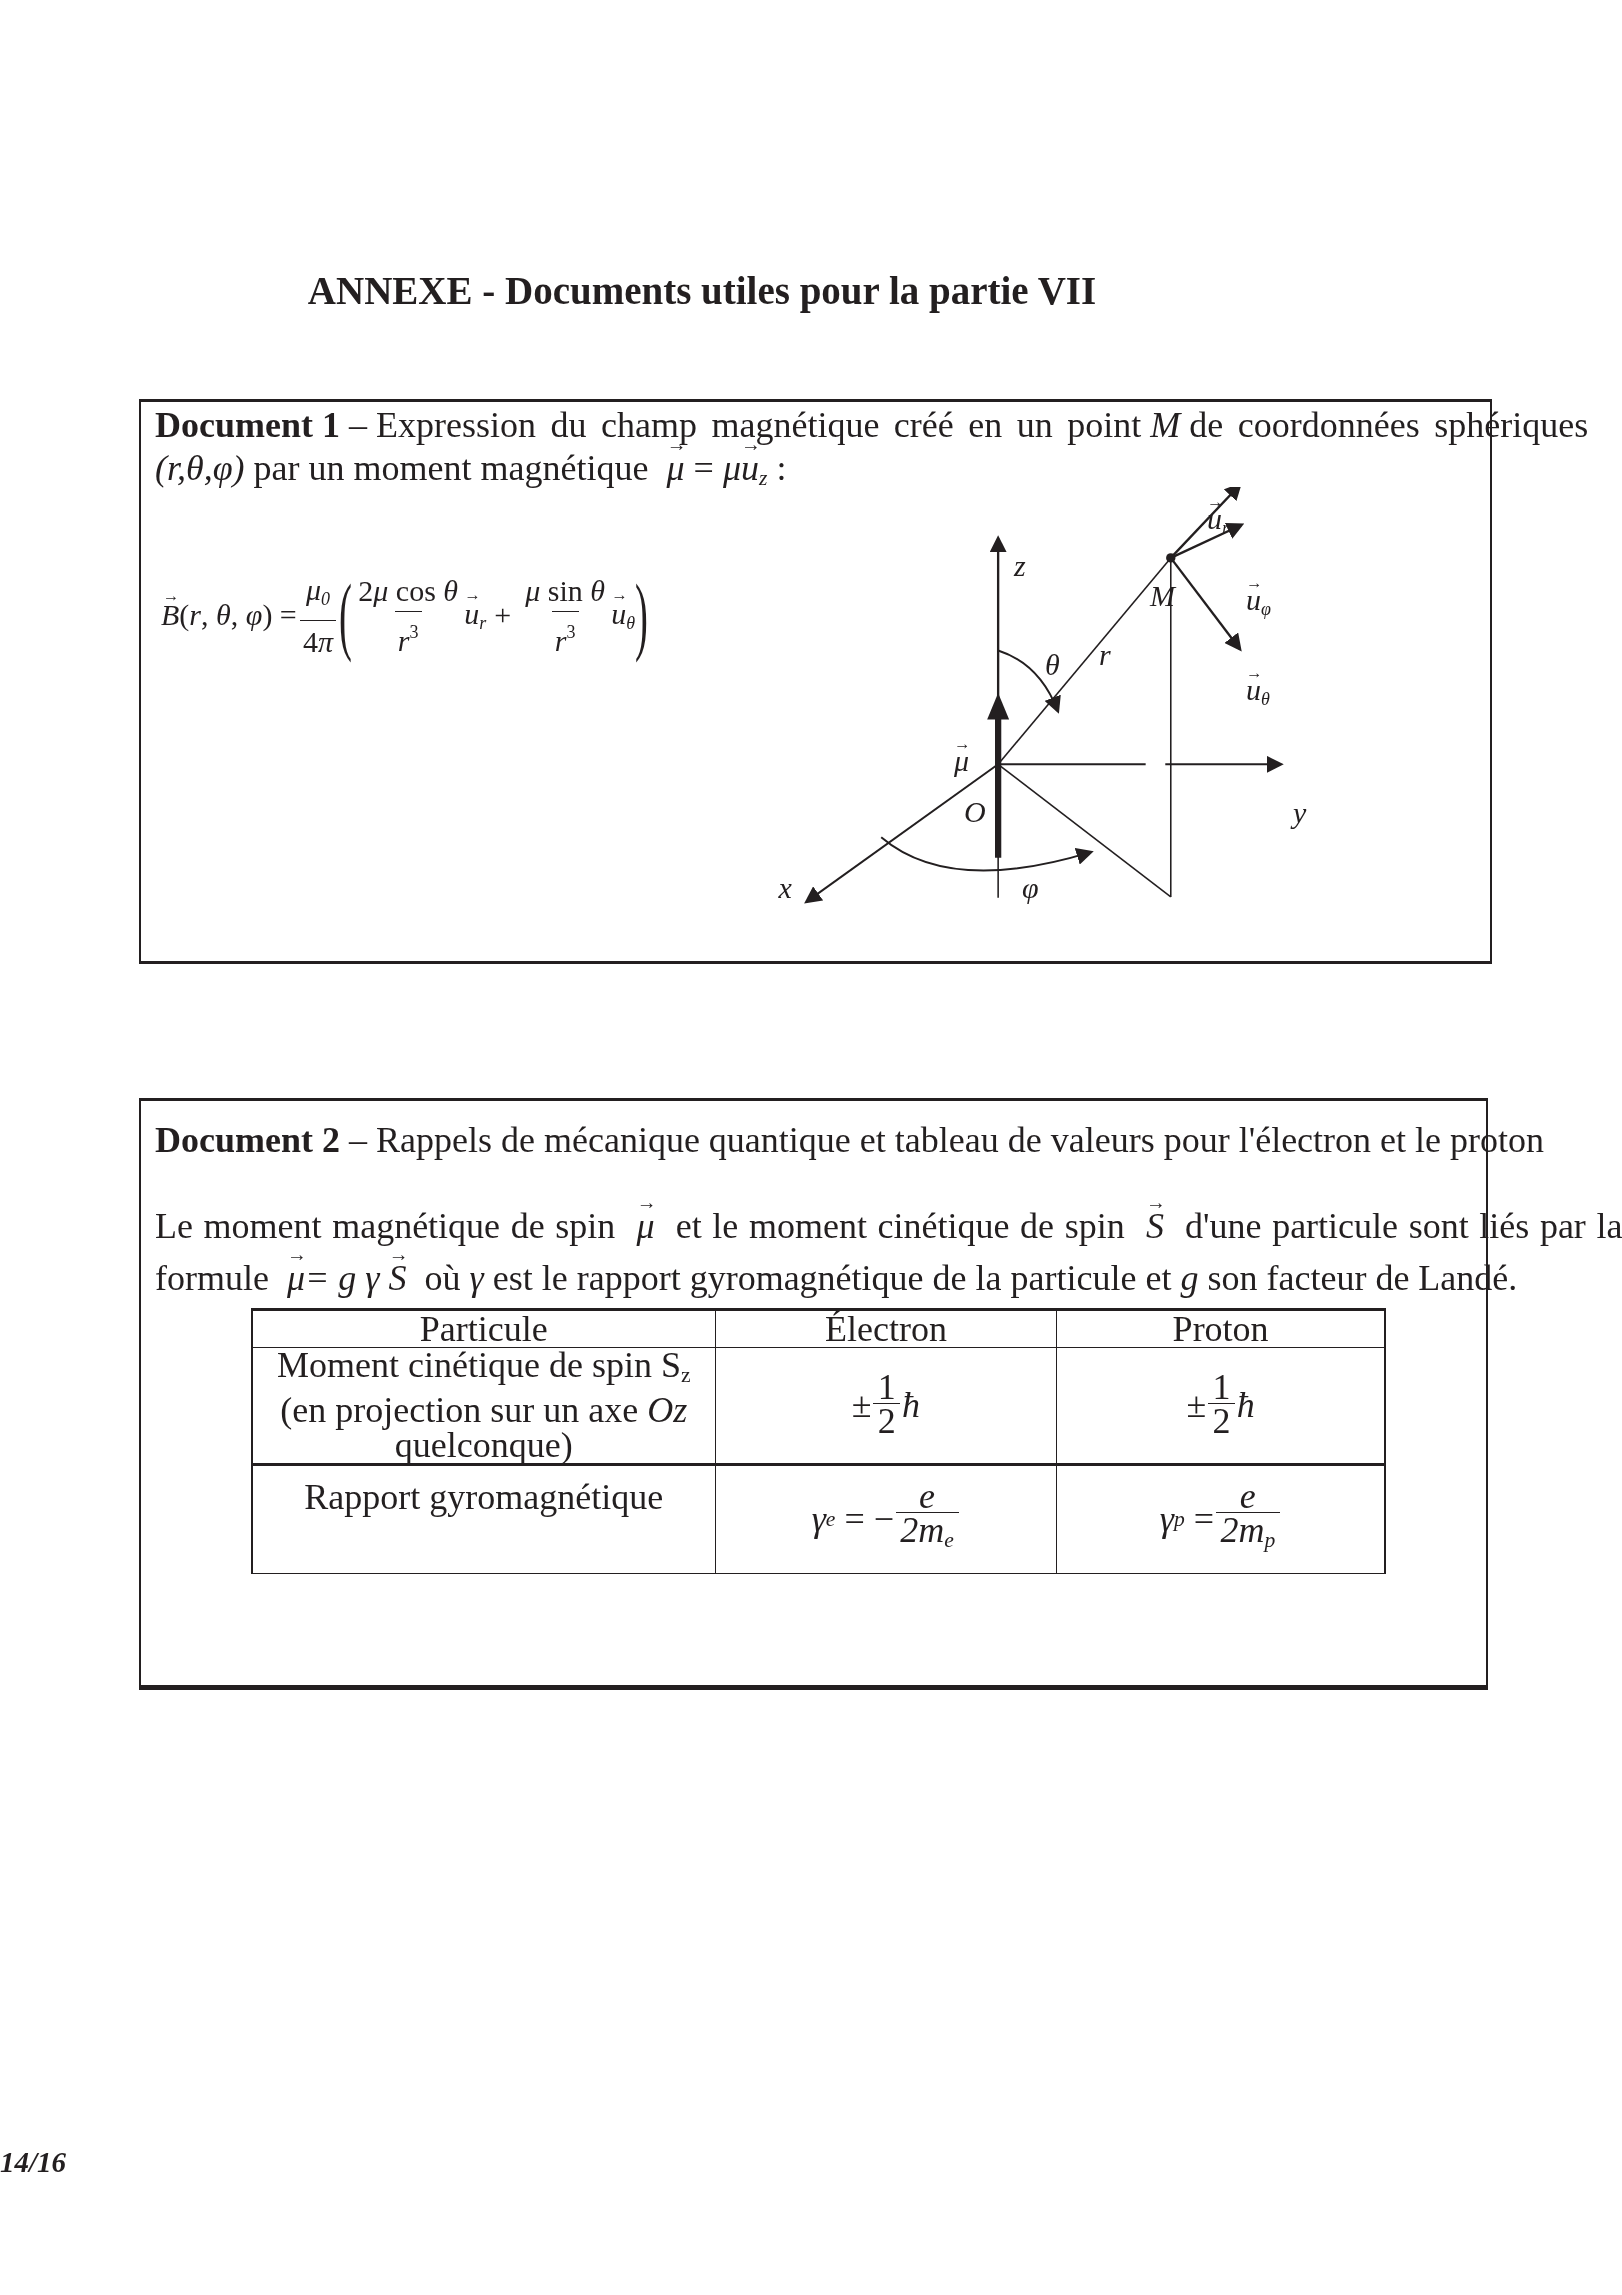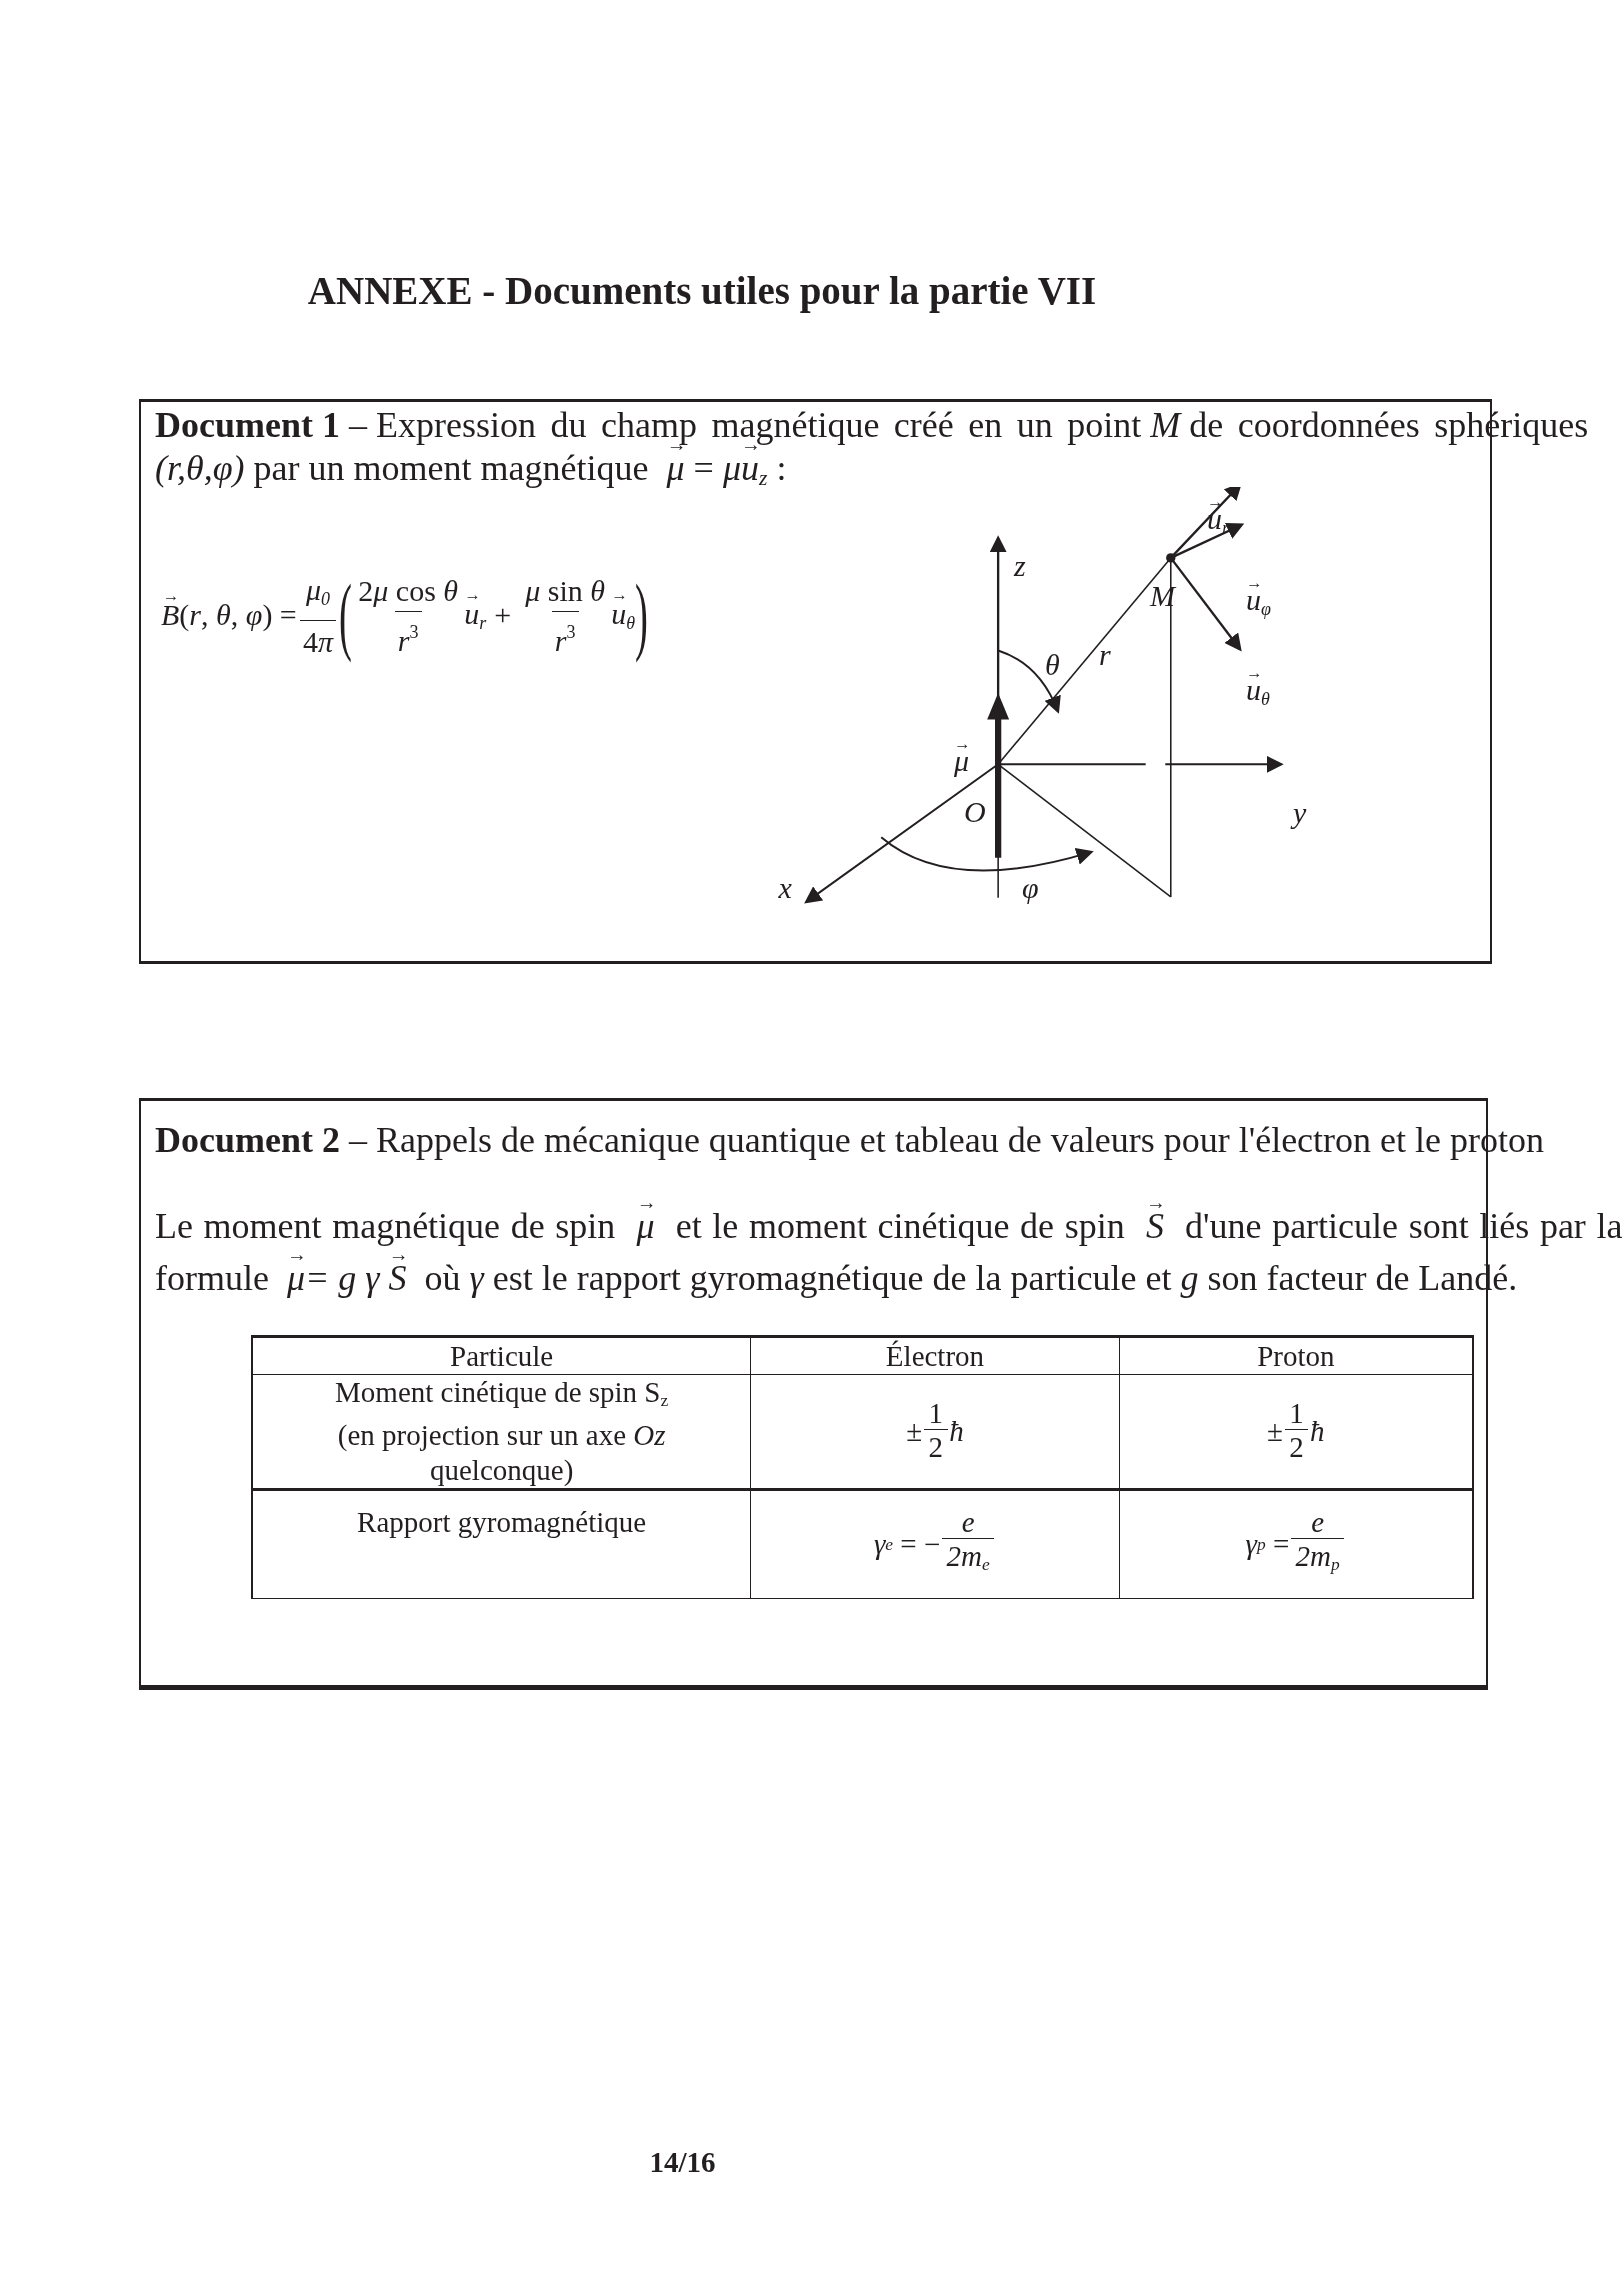--- a/index.html
+++ b/index.html
@@ -35,40 +35,40 @@
   }
   .frac { display: inline-flex; flex-direction: column; align-items: center; margin: 0 3.1px; vertical-align: middle; }
   .frac .num { padding: 0 3.1px 3.1px; line-height: 35px; }
   .frac .den { border-top: 1.6px solid #231f20; padding: 3.1px 3.1px 0; line-height: 35px; }
   .big-paren { font-size: 86px; font-weight: 100; line-height: 1; transform: scaleX(0.45); display: inline-block; margin: 0 -7.9px; }
   
   #diagram { position: absolute; left: 769px; top: 487px; width: 565px; height: 440px; }
   .dl { position: absolute; font-size: 30px; font-style: italic; line-height: 1; }
   
   .spin-table {
-    position: absolute; left: 251px; top: 1335px; width: 1223px;
-    border-collapse: collapse; font-size: 29px; line-height: 35px;
+    position: absolute; left: 251px; top: 1308px; width: 1135px;
+    border-collapse: collapse; font-size: 36px; line-height: 35px;
   }
   .spin-table td {
     border: 1.6px solid #231f20; text-align: center; vertical-align: middle; padding: 0;
   }
   .spin-table tr.r0 td { height: 36px; border-top-width: 3.1px; }
   .spin-table tr.r1 td { height: 110px; margin-top: 9px; }
   .spin-table tr.r2 td { height: 93px; border-top-width: 3.1px; }
   .spin-table tr.r3 td { height: 50px; border-top-width: 3.1px; border-bottom-width: 2.4px; }
   .spin-table td.c0 { width: 463px; border-left-width: 2.4px; }
   .spin-table td.c1 { width: 342px; border-left-width: 0.8px; border-right-width: 0.8px; }
   .spin-table td.c2 { width: 328px; border-right-width: 2.4px; }
   .cellmath { display: inline-flex; align-items: center; }
   .sm-frac { display: inline-flex; flex-direction: column; align-items: center; margin: 0 1.6px; }
   .sm-frac .num { line-height: 31px; padding: 0 4.7px; }
   .sm-frac .den { line-height: 35px; border-top: 1.6px solid #231f20; padding: 0 4.7px; }
   .footer {
-    position: absolute; left: 0; width: 1365px; top: 2145px; text-align: center;
-    font-weight: bold; font-size: 29px; line-height: 35px;
+    position: absolute; left: 0; width: 1365px; top: 2145px; text-align: left;
+    font-weight: bold; font-size: 29px; line-height: 35px; font-style: italic;
   }
 </style>
 </head>
 <body>
 
 <div class="page-title">ANNEXE - Documents utiles pour la partie VII</div>
 
 <div id="doc1" class="doc-box"></div>
 
 <div class="doc-text" style="left:155px; top:404px;">

